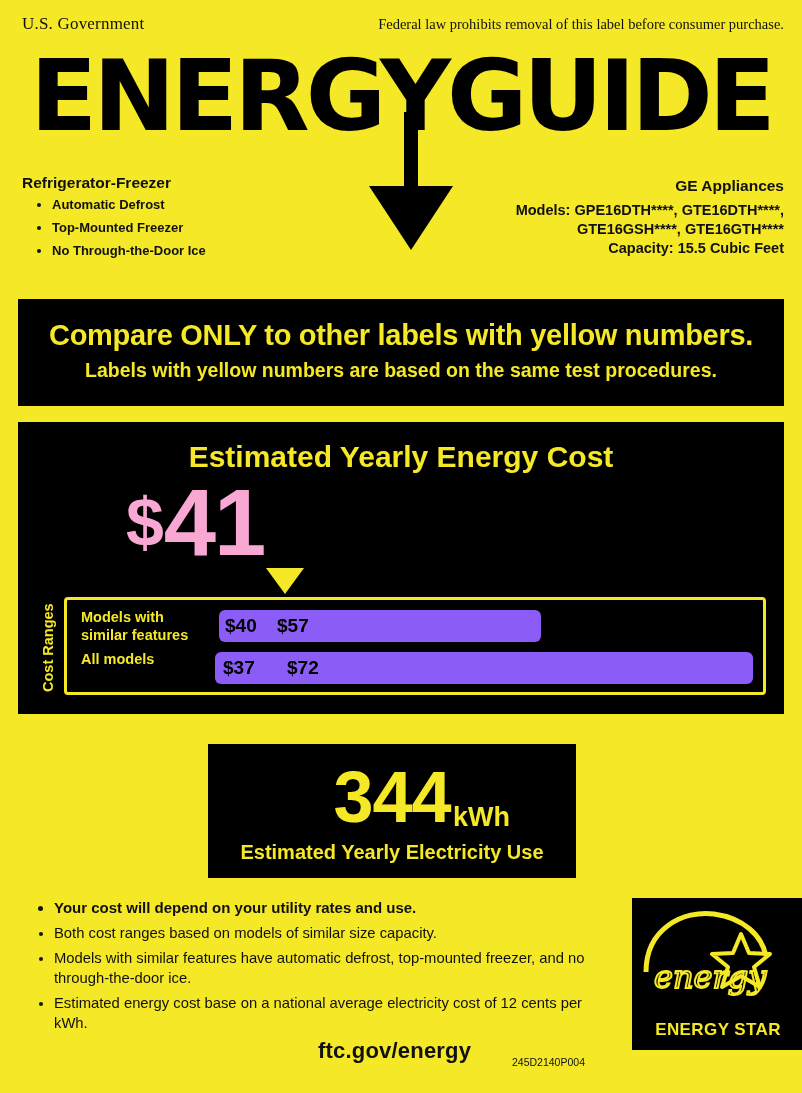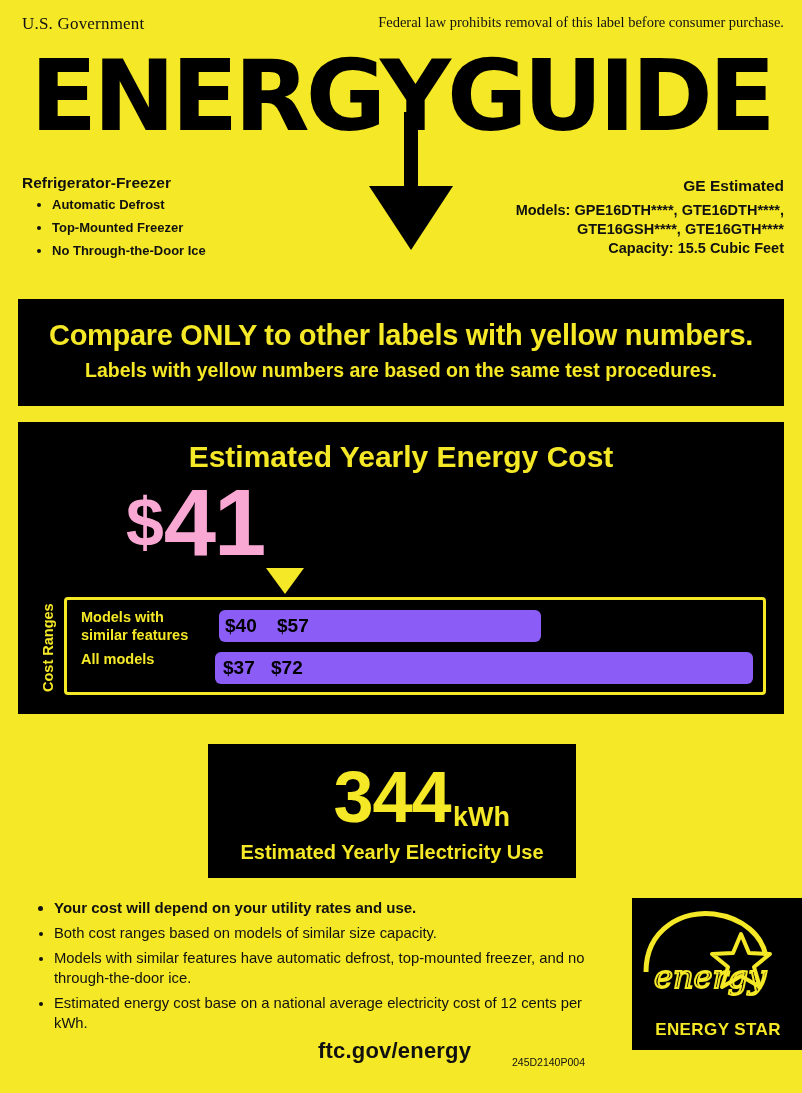--- a/index.html
+++ b/index.html
@@ -20,21 +20,21 @@
   }
 
   
   .top-row {
     position: absolute;
     top: 14px;
     left: 22px;
     right: 18px;
     display: flex;
     justify-content: space-between;
-    align-items: flex-start;
+    align-items: center;
   }
   .gov {
     font-family: "Liberation Serif", serif;
     font-size: 17px;
     color: #111;
     letter-spacing: .2px;
   }
   .fedlaw {
     font-family: "Liberation Serif", serif;
     font-size: 14.5px;
@@ -260,21 +260,21 @@
   .range-bar .vlow, .range-bar .vhigh {
     position: absolute;
     top: 5px;
     color: #000;
     font-size: 19px;
     font-weight: bold;
   }
   .range-bar.b1 .vlow { left: 6px; }
   .range-bar.b1 .vhigh { left: 58px; }
   .range-bar.b2 .vlow { left: 8px; }
-  .range-bar.b2 .vhigh { left: 56px; }
+  .range-bar.b2 .vhigh { left: 72px; }
 
   
   .kwh {
     left: 208px;
     top: 744px;
     width: 368px;
     height: 134px;
     border: none;
   }
   .kwh .num {
@@ -392,21 +392,21 @@
   <div class="prod-left">
     <div class="prod-title">Refrigerator-Freezer</div>
     <ul>
       <li>Automatic Defrost</li>
       <li>Top-Mounted Freezer</li>
       <li>No Through-the-Door Ice</li>
     </ul>
   </div>
 
   <div class="prod-right">
-    <div class="brand">GE Estimated</div>
+    <div class="brand">GE Appliances</div>
     <div>Models:  GPE16DTH****, GTE16DTH****,</div>
     <div>GTE16GSH****, GTE16GTH****</div>
     <div>Capacity: 15.5 Cubic Feet</div>
   </div>
 
   <div class="panel compare">
     <div class="line1">Compare ONLY to other labels with yellow numbers.</div>
     <div class="line2">Labels with yellow numbers are based on the same test procedures.</div>
   </div>
 

